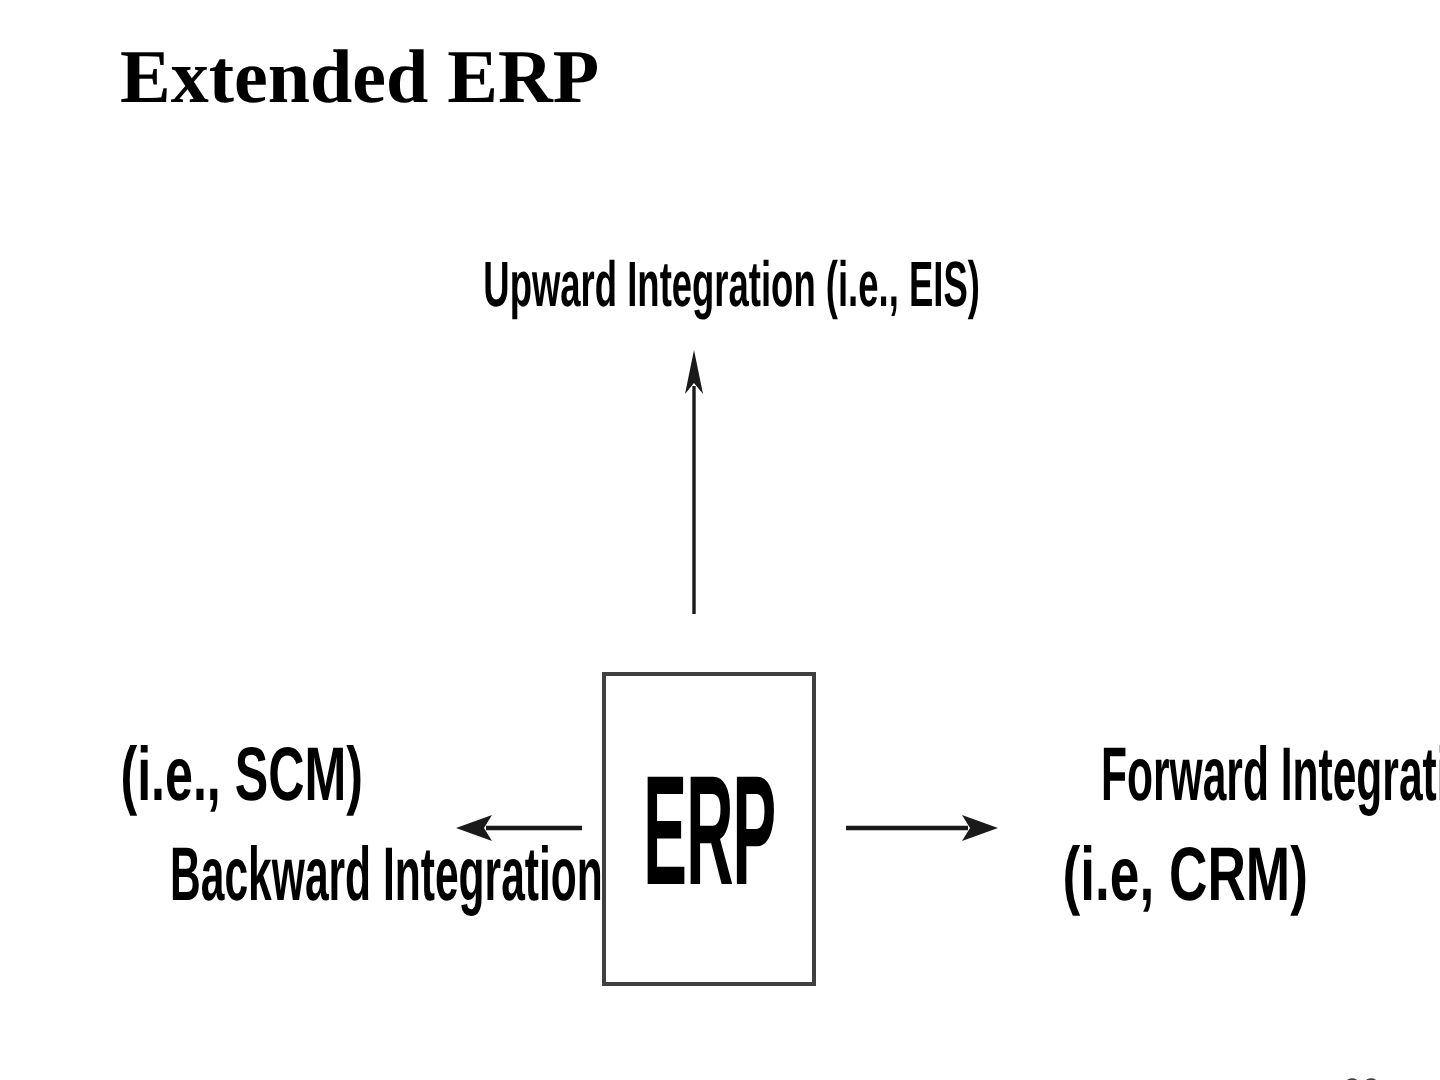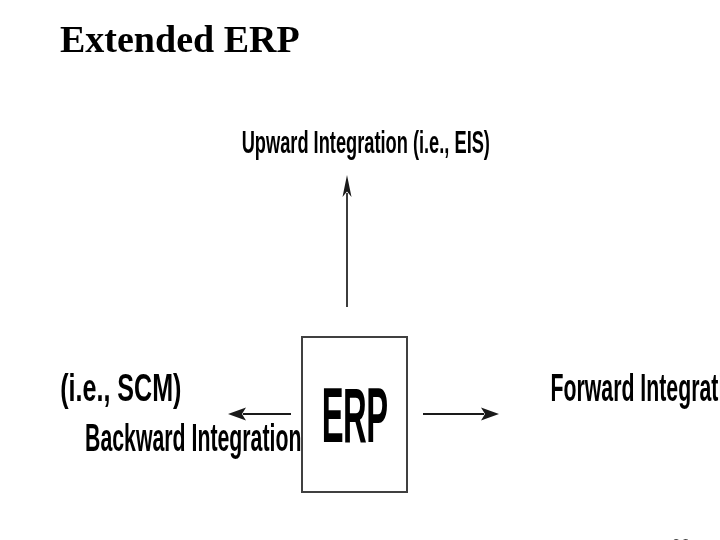--- a/index.html
+++ b/index.html
@@ -129,17 +129,20 @@
     </div>
     <div>
       <span class="cond sx56">Backward Integration</span>
     </div>
   </div>
 
   <div class="label side-label right-label">
     <div>
       <span class="cond sx56">Forward Integration</span>
     </div>
+    <div>
+      <span class="cond sx70">(i.e, CRM)</span>
+    </div>
   </div>
 
   <div class="page-number">66</div>
 
 </div>
 
 </body></html>

